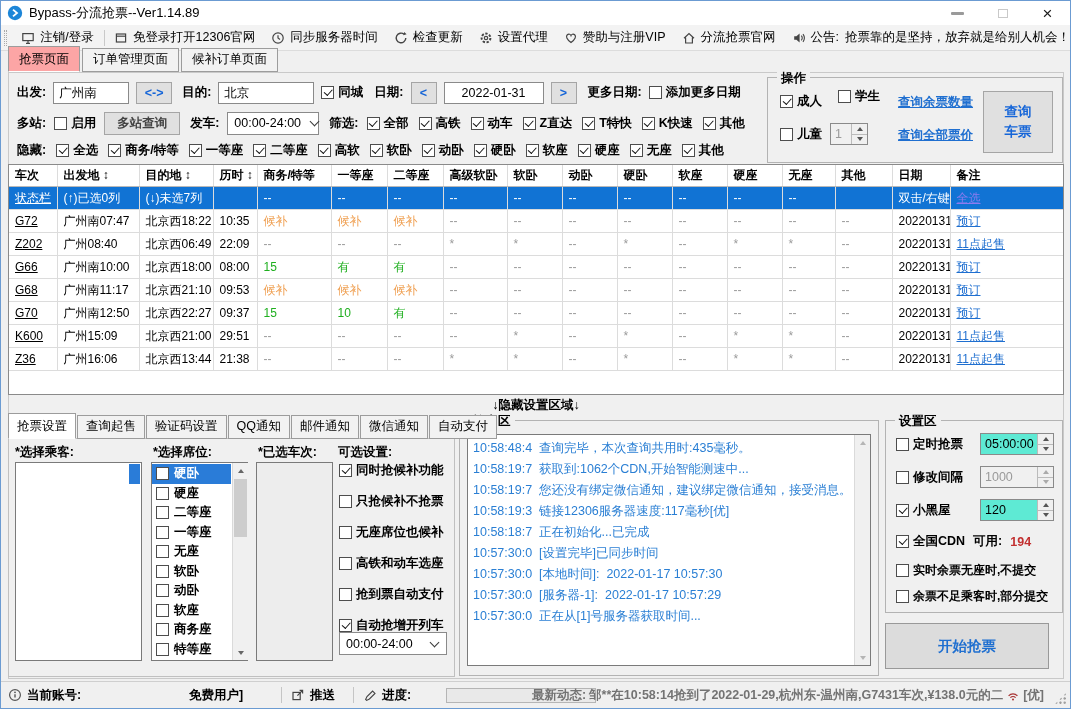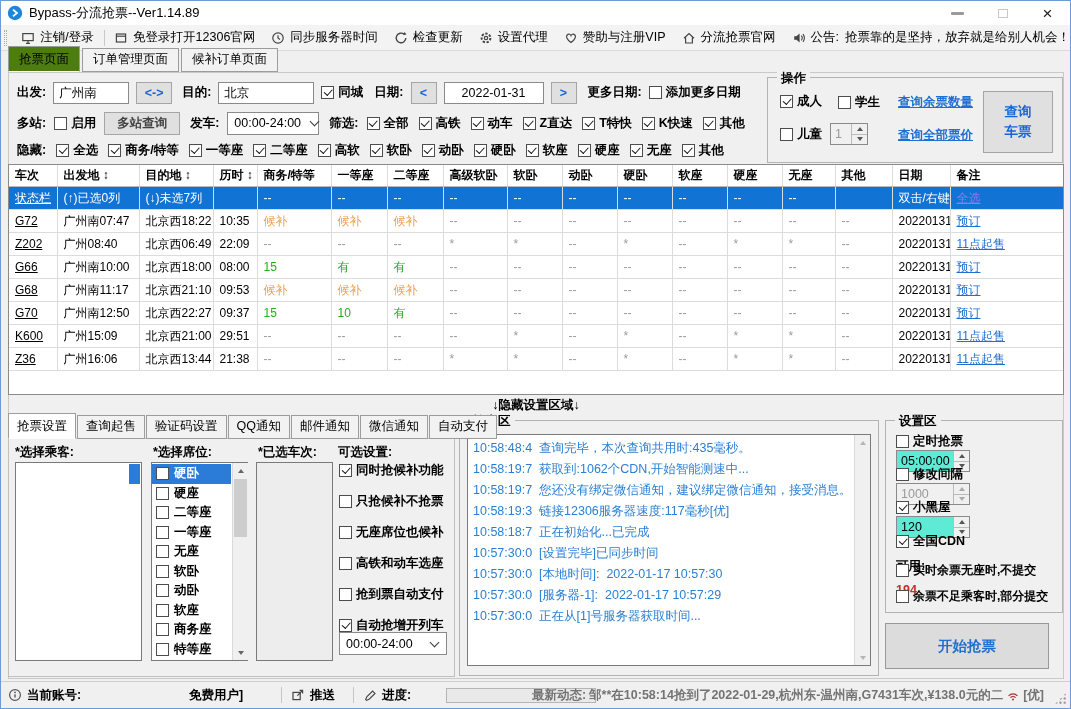--- a/index.html
+++ b/index.html
@@ -19,21 +19,21 @@
   .toolbar{position:absolute;left:0;top:24px;width:100%;height:26px;background:#f3f3f3;border-bottom:1px solid #dcdcdc;display:flex;align-items:center;box-sizing:border-box;}
   .grip{width:3px;height:16px;border-left:1px dotted #aaa;border-right:1px dotted #aaa;margin:0 6px 0 3px;}
   .titem{display:flex;align-items:center;gap:5px;padding:0 8px;white-space:nowrap;font-size:12.5px;}
   .ticon{width:14px;height:14px;flex:none;}
   .tsep{width:1px;height:16px;background:#c9c9c9;margin:0 2px;}
   .announce{white-space:nowrap;margin-left:-2px;}
 
   
   .main-tabs{position:absolute;left:7px;top:50px;height:21px;display:flex;align-items:flex-end;z-index:4;}
   .mtab{padding:2px 10px 3px;border:1px solid #9c9c9c;background:#f2f2f2;margin-right:2px;font-size:12.5px;}
-  .mtab.active{background:#4d7c0f;padding-top:4px;border-bottom:1px solid #fff;}
+  .mtab.active{background:#fca5a5;padding-top:4px;border-bottom:1px solid #fff;}
   .tabpage{position:absolute;left:7px;top:71px;width:1056px;height:607px;border:1px solid #c9c9c9;background:#f0f0f0;box-sizing:border-box;}
 
   
   .frow{position:absolute;display:flex;align-items:center;}
   .flabel{font-weight:bold;white-space:nowrap;}
   .textbox{background:#fff;border:1px solid #8a8a8a;height:22px;line-height:20px;padding:0 5px;box-sizing:border-box;white-space:nowrap;overflow:hidden;}
   .btn{display:flex;align-items:center;justify-content:center;background:#e0e0e0;border:1px solid #a5a5a5;box-sizing:border-box;white-space:nowrap;}
   .blue-bold{color:#1565d8;font-weight:bold;}
   .cb{display:inline-flex;align-items:center;gap:4px;white-space:nowrap;}
   .cb .box{flex:none;width:13px;height:13px;background:#fff;border:1px solid #4d4d4d;position:relative;box-sizing:border-box;}
@@ -88,21 +88,21 @@
   .vscroll{position:absolute;top:1px;bottom:1px;width:15px;background:#f0f0f0;border-left:1px solid #dadada;}
   .vscroll .sa{position:absolute;left:0;width:100%;height:15px;display:flex;align-items:center;justify-content:center;}
   .vscroll .thumb{position:absolute;left:1px;right:1px;background:#cdcdcd;}
   #optional-list{position:absolute;left:338px;top:461px;width:112px;display:flex;flex-direction:column;gap:14px;}
 
   
   #output-list{position:absolute;left:7px;top:13px;right:7px;bottom:9px;background:#fff;border:1px solid #7a7a7a;box-sizing:border-box;overflow:hidden;padding:3px 20px 0 5px;}
   .out-line{color:#2a7fd4;line-height:21px;font-size:12.5px;white-space:pre;}
 
   
-  .srow{position:absolute;left:10px;right:8px;display:flex;align-items:flex-start;justify-content:space-between;flex-direction:column;}
+  .srow{position:absolute;left:10px;right:8px;display:flex;align-items:center;justify-content:space-between;}
   .srow .spin{width:74px;}
   .red-num{color:#c23030;font-weight:bold;}
   .small-lbl .lbl{font-size:12px;}
   .start-btn{position:absolute;left:884px;top:622px;width:164px;height:46px;background:#dcdcdc;border:1px solid #999;color:#1f6fd0;font-weight:bold;font-size:14.5px;display:flex;align-items:center;justify-content:center;box-sizing:border-box;}
 
   
   .statusbar{position:absolute;left:0;top:680px;width:100%;height:27px;background:#f0f0f0;border-top:1px solid #cfcfcf;box-sizing:border-box;}
   .sbitem{position:absolute;top:0;height:26px;display:flex;align-items:center;gap:5px;}
   .sb-label{font-weight:bold;font-size:12.5px;white-space:nowrap;}
   .sbsep{position:absolute;top:5px;width:1px;height:16px;background:#c5c5c5;}
@@ -223,21 +223,21 @@
         <span class="lbl">添加更多日期</span>
       </span>
   </div>
 
   <div class="fieldset" style="left:766px;top:76px;width:296px;height:86px;">
     <span class="legend">操作</span>
     <span class="cb checked" style="position:absolute;left:12px;top:15px;">
         <span class="box"></span>
         <span class="lbl">成人</span>
       </span>
-    <span class="cb" style="position:absolute;left:70px;top:16px;">
+    <span class="cb" style="position:absolute;left:70px;top:10px;">
         <span class="box"></span>
         <span class="lbl">学生</span>
       </span>
     <span class="link" style="position:absolute;left:130px;top:16px;">查询余票数量</span>
     <span class="cb" style="position:absolute;left:12px;top:48px;">
         <span class="box"></span>
         <span class="lbl">儿童</span>
       </span>
     <div class="spin disabled" style="position:absolute;left:62px;top:45px;width:38px;">
       <span class="sval">1</span>

